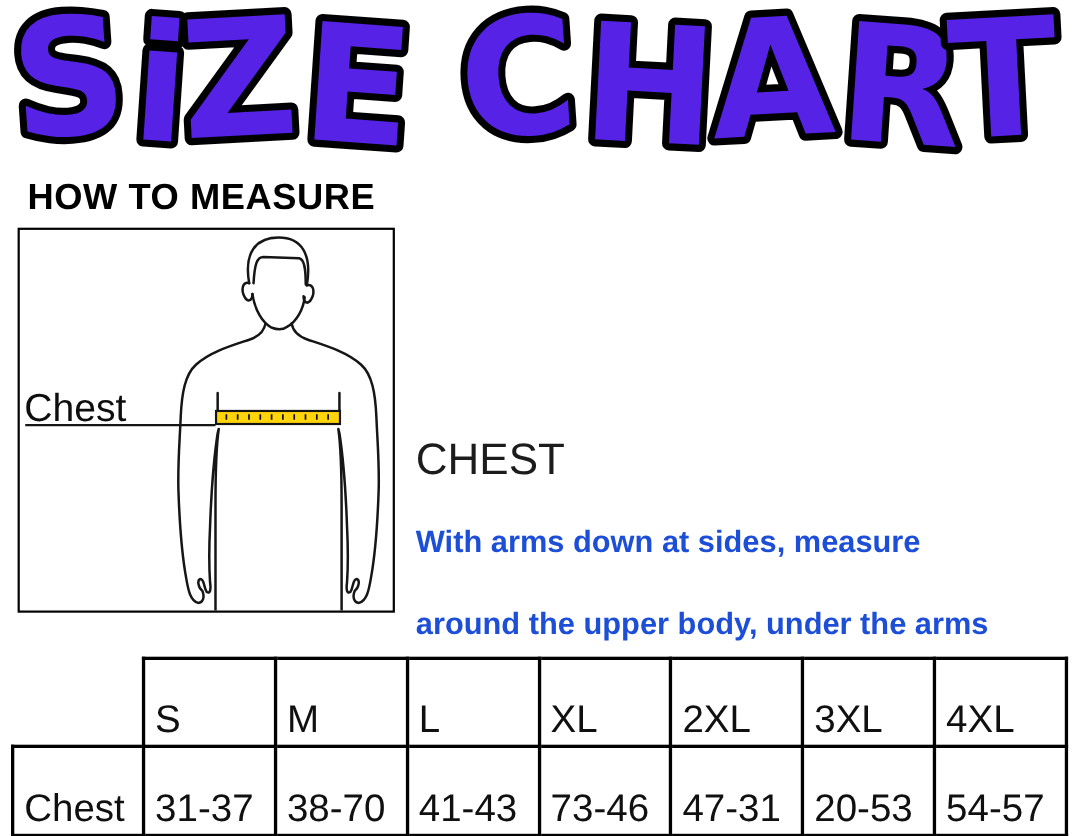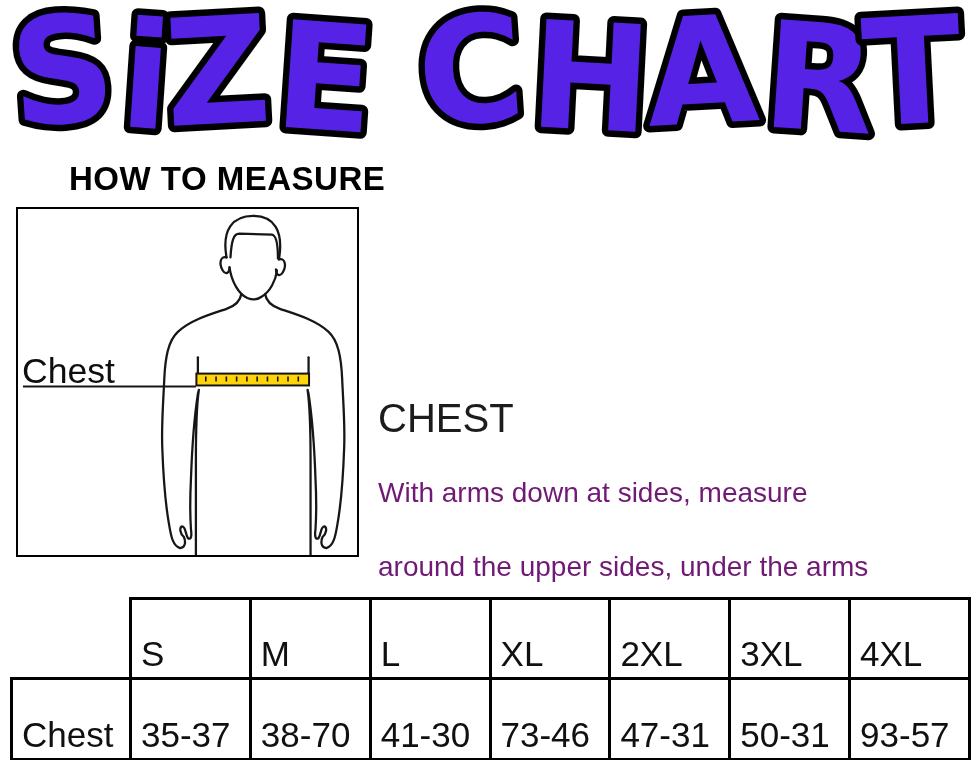--- a/index.html
+++ b/index.html
@@ -26,21 +26,20 @@
   }
   
   .how-to {
     position: absolute;
     left: 25px; top: 160px;
     font-size: 33px;
     font-weight: bold;
     letter-spacing: 0.5px;
     color: #000;
     white-space: nowrap;
-    margin-left: 44px;
   }
   
   .diagram-box {
     position: absolute;
     left: 16px; top: 207px;
     width: 343px; height: 350px;
     border: 2.5px solid #000;
     background: #fff;
   }
   .diagram-box svg {
@@ -66,22 +65,22 @@
   .chest-info h3 {
     font-size: 40px;
     font-weight: 400;
     color: #1c1c1c;
     letter-spacing: 0;
     line-height: 1;
   }
   .chest-info .para { margin-top: 14px; }
   .chest-info .line {
     font-size: 28px;
-    font-weight: 400;
-    color: #701a75;
+    font-weight: 700;
+    color: #1d4ed8;
     line-height: 39px;
     white-space: nowrap;
     margin-top: 35px;
   }
   
   .size-table {
     position: absolute;
     left: 10px; top: 597px;
     width: 961px;
     border-collapse: collapse;
@@ -139,21 +138,21 @@
       <path d="M 5 179.5 L 180 179.5" stroke="#161616" stroke-width="2" fill="none"></path>
 
       <text class="chest-label-text" x="4" y="176">Chest</text>
     </svg>
   </div>
 
   <section class="chest-info">
     <h3>CHEST</h3>
     <div class="para">
       <div class="line">With arms down at sides, measure</div>
-      <div class="line">around the upper sides, under the arms</div>
+      <div class="line">around the upper body, under the arms</div>
     </div>
   </section>
 
   <table class="size-table">
     <colgroup>
       <col style="width:119px">
       <col>
         <col>
         <col>
         <col>
@@ -167,24 +166,24 @@
       <td>S</td>
       <td>M</td>
       <td>L</td>
       <td>XL</td>
       <td>2XL</td>
       <td>3XL</td>
       <td>4XL</td>
     </tr>
     <tr class="value-row">
       <td>Chest</td>
-      <td>35-37</td>
+      <td>31-37</td>
       <td>38-70</td>
-      <td>41-30</td>
+      <td>41-43</td>
       <td>73-46</td>
       <td>47-31</td>
-      <td>50-31</td>
-      <td>93-57</td>
+      <td>20-53</td>
+      <td>54-57</td>
     </tr>
   </tbody>
     </table>
 
 </div>
 
 </body></html>

